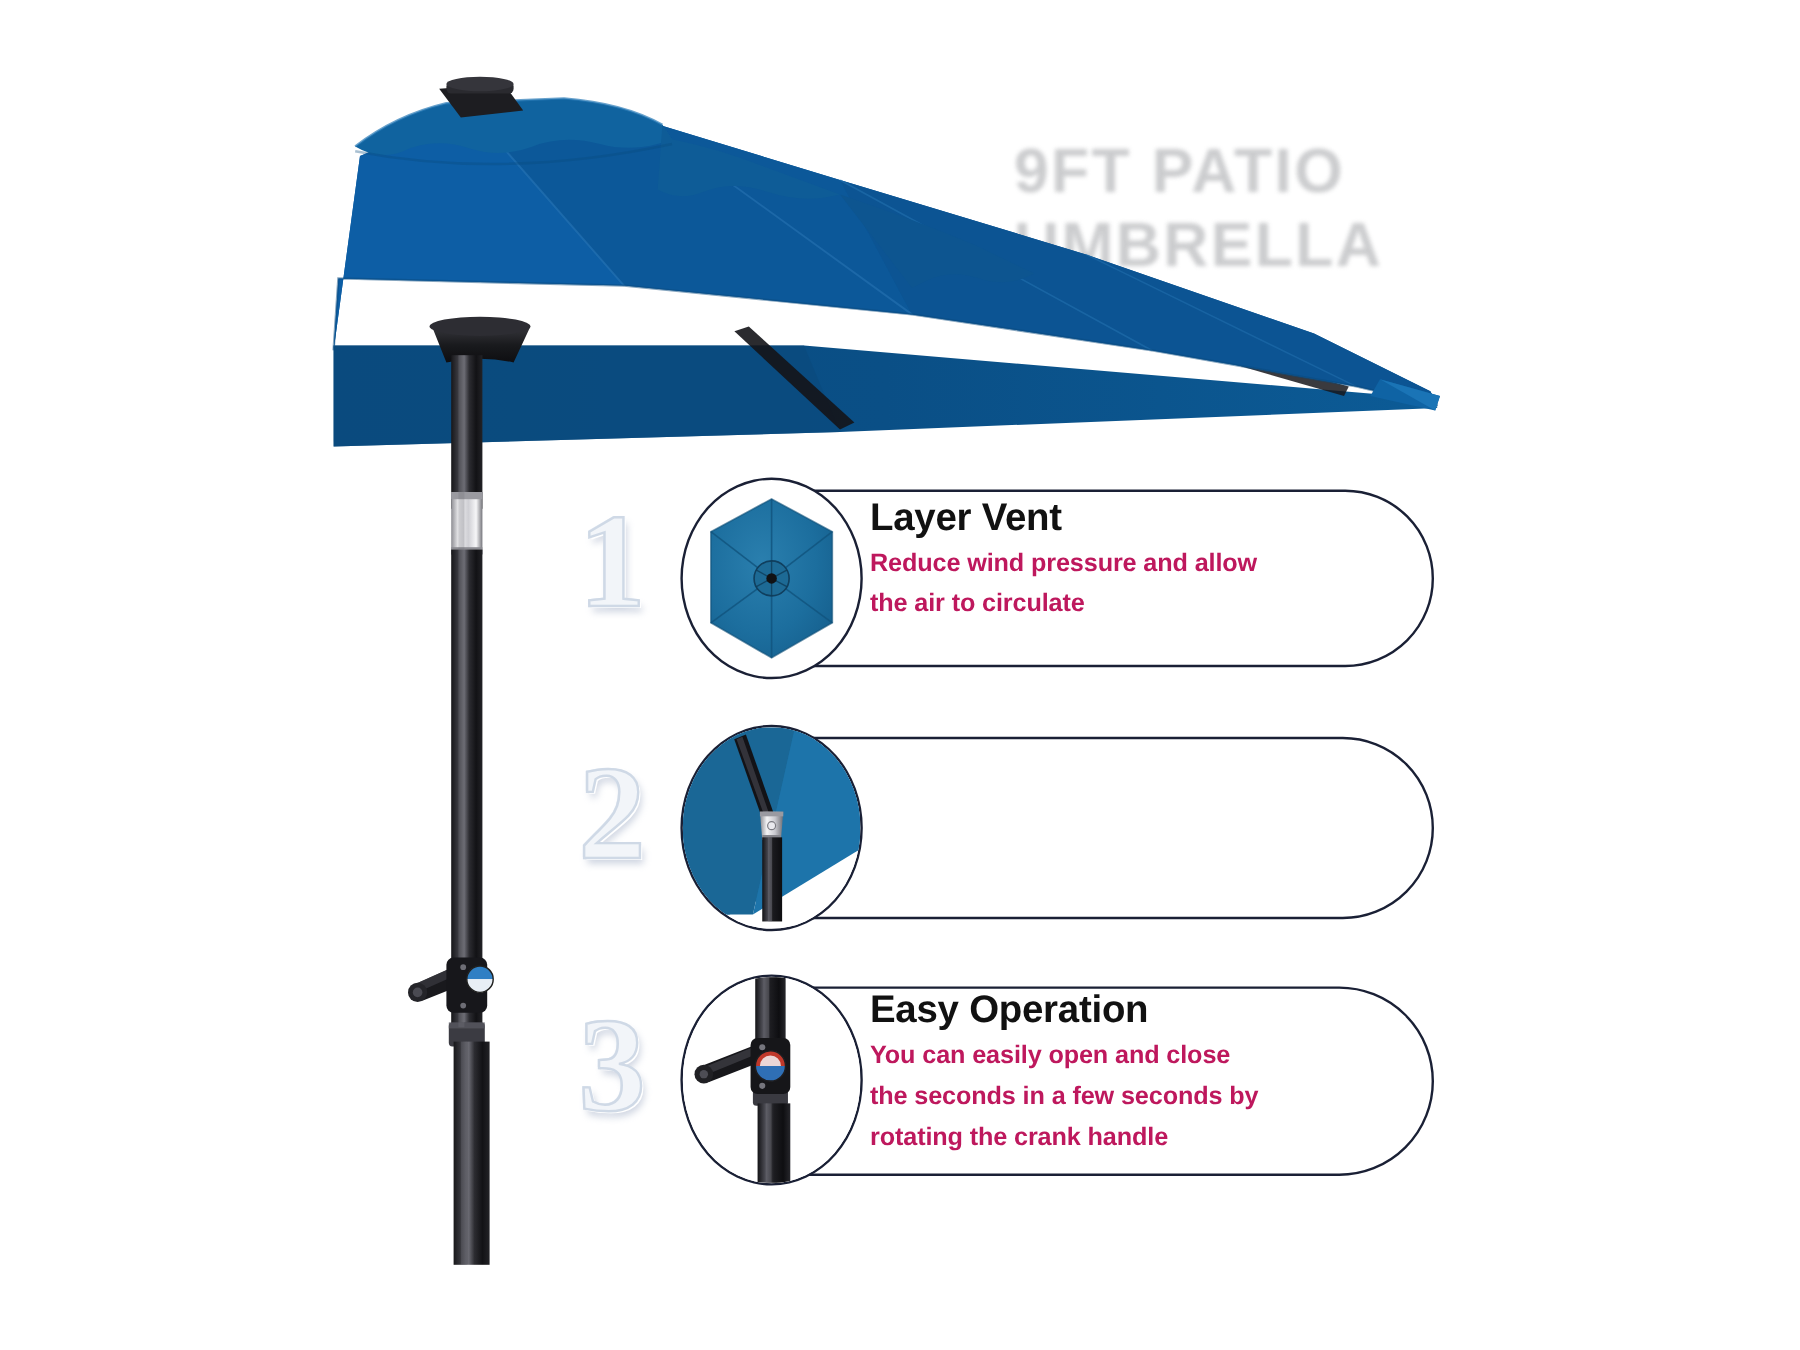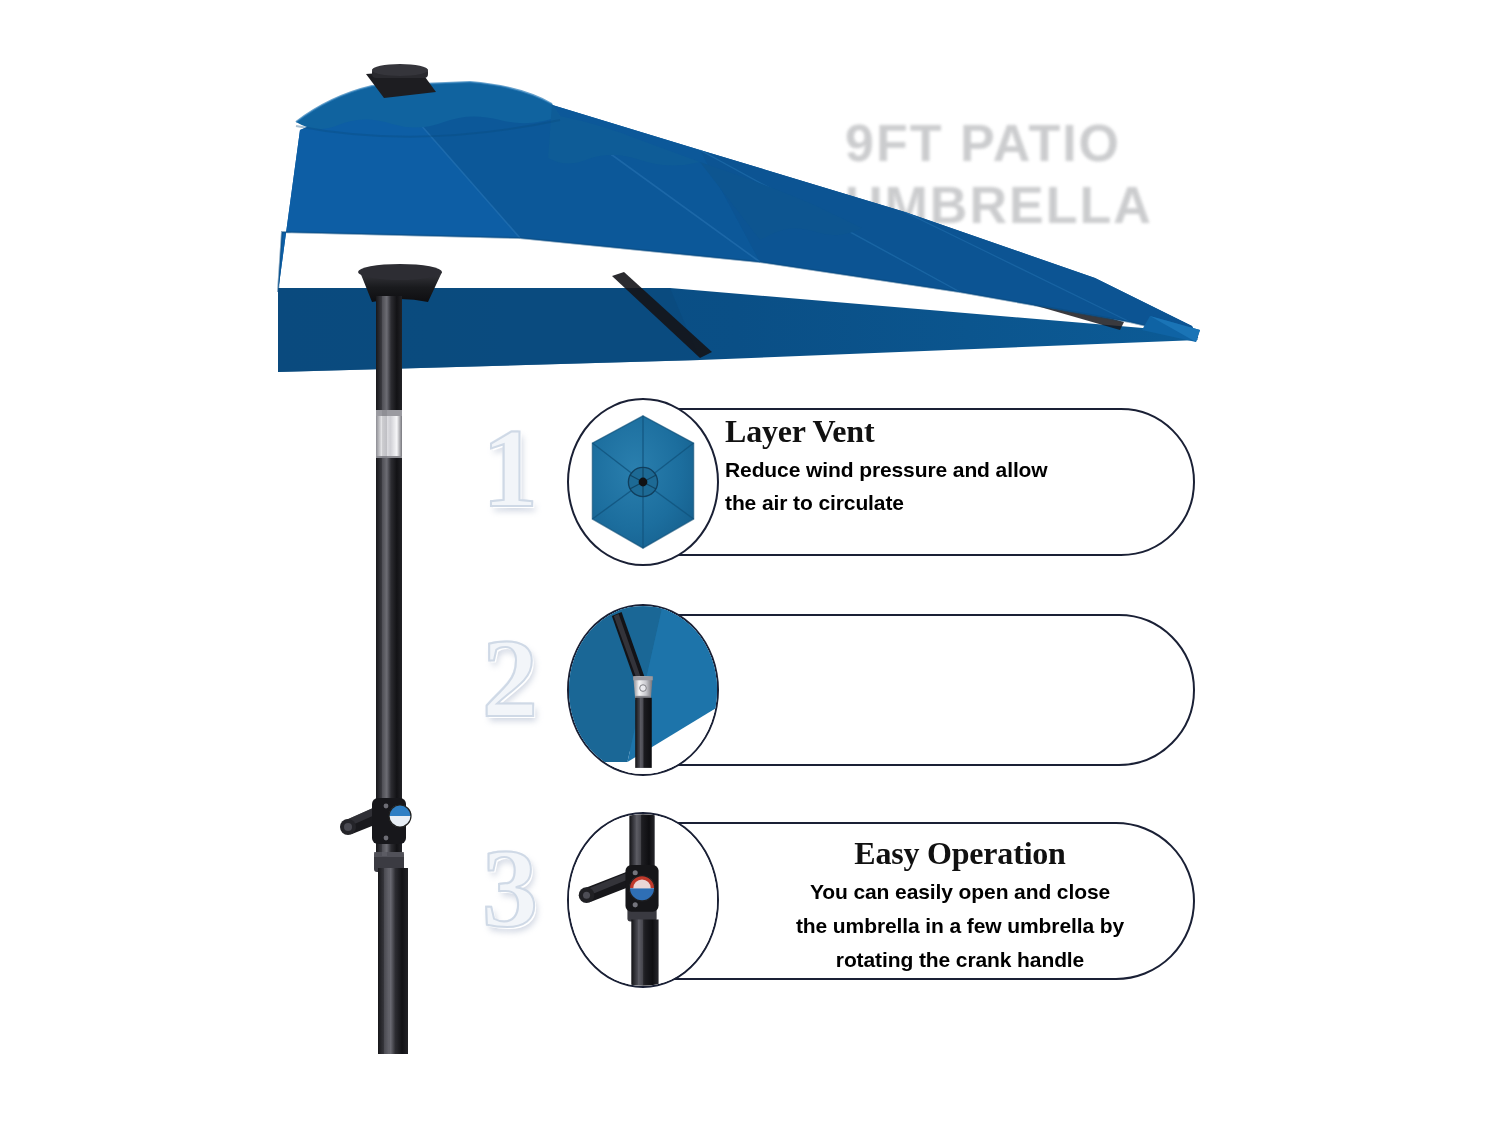--- a/index.html
+++ b/index.html
@@ -109,39 +109,39 @@
 
   .thumb svg { display: block; width: 100%; height: 100%; }
 
   .ftext {
     position: absolute;
     left: 270px;
     top: 14px;
     width: 470px;
   }
   .ftitle {
-    font-family: Liberation Serif, serif;
+    font-family: Liberation Sans, sans-serif;
     font-weight: 700;
     font-size: 32px;
     line-height: 38px;
     color: #111111;
     letter-spacing: -0.2px;
     margin: 0 0 3px 0;
   }
   .fbody {
     font-family: "Liberation Sans", sans-serif;
     font-weight: 700;
     font-size: 21px;
     line-height: 33px;
-    color: #000000;
+    color: #be185d;
     letter-spacing: -0.1px;
     margin: 0;
     white-space: pre-line;
   }
-  .feature-3 .ftext { top: 22px; text-align: center; }
+  .feature-3 .ftext { top: 10px; }
   .feature-3 .fbody { line-height: 34px; }
 </style>
 </head>
 <body>
 
 <div id="stage">
 
   <div class="wm-title">9FT PATIO
 UMBRELLA</div>
 
@@ -388,18 +388,18 @@
         <path d="M66,76 a9,9 0 0 1 18,0 Z" fill="#f2f2f4" opacity=".85"></path>
         <circle cx="75" cy="76" r="13" fill="none" stroke="#1d1d20" stroke-width="1.4"></circle>
         <circle cx="68" cy="60" r="2.6" fill="#75757d"></circle>
         <circle cx="68" cy="93" r="2.6" fill="#75757d"></circle>
       </svg>
     </div>
 
     <div class="ftext">
       <p class="ftitle">Easy Operation</p>
       <p class="fbody">You can easily open and close
-the umbrella in a few umbrella by
+the seconds in a few seconds by
 rotating the crank handle</p>
     </div>
   </div>
 
 </div>
 
 </body></html>

